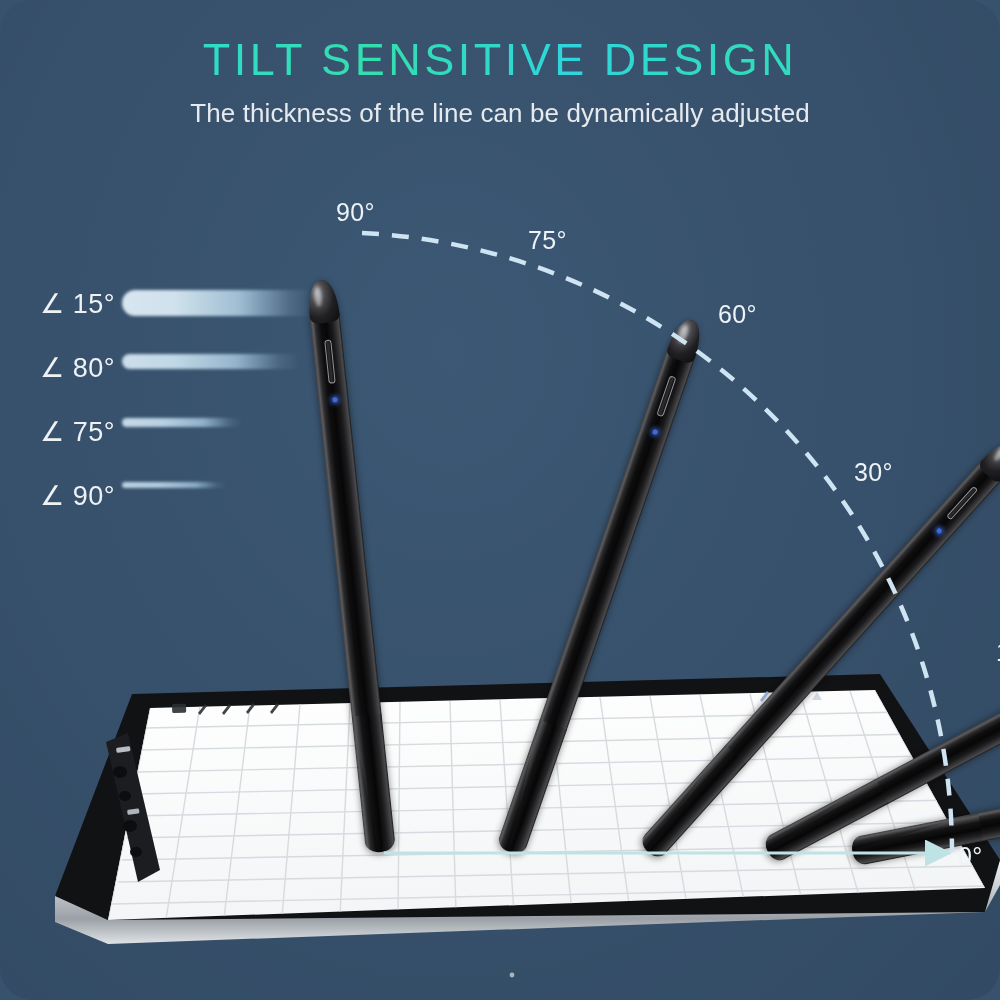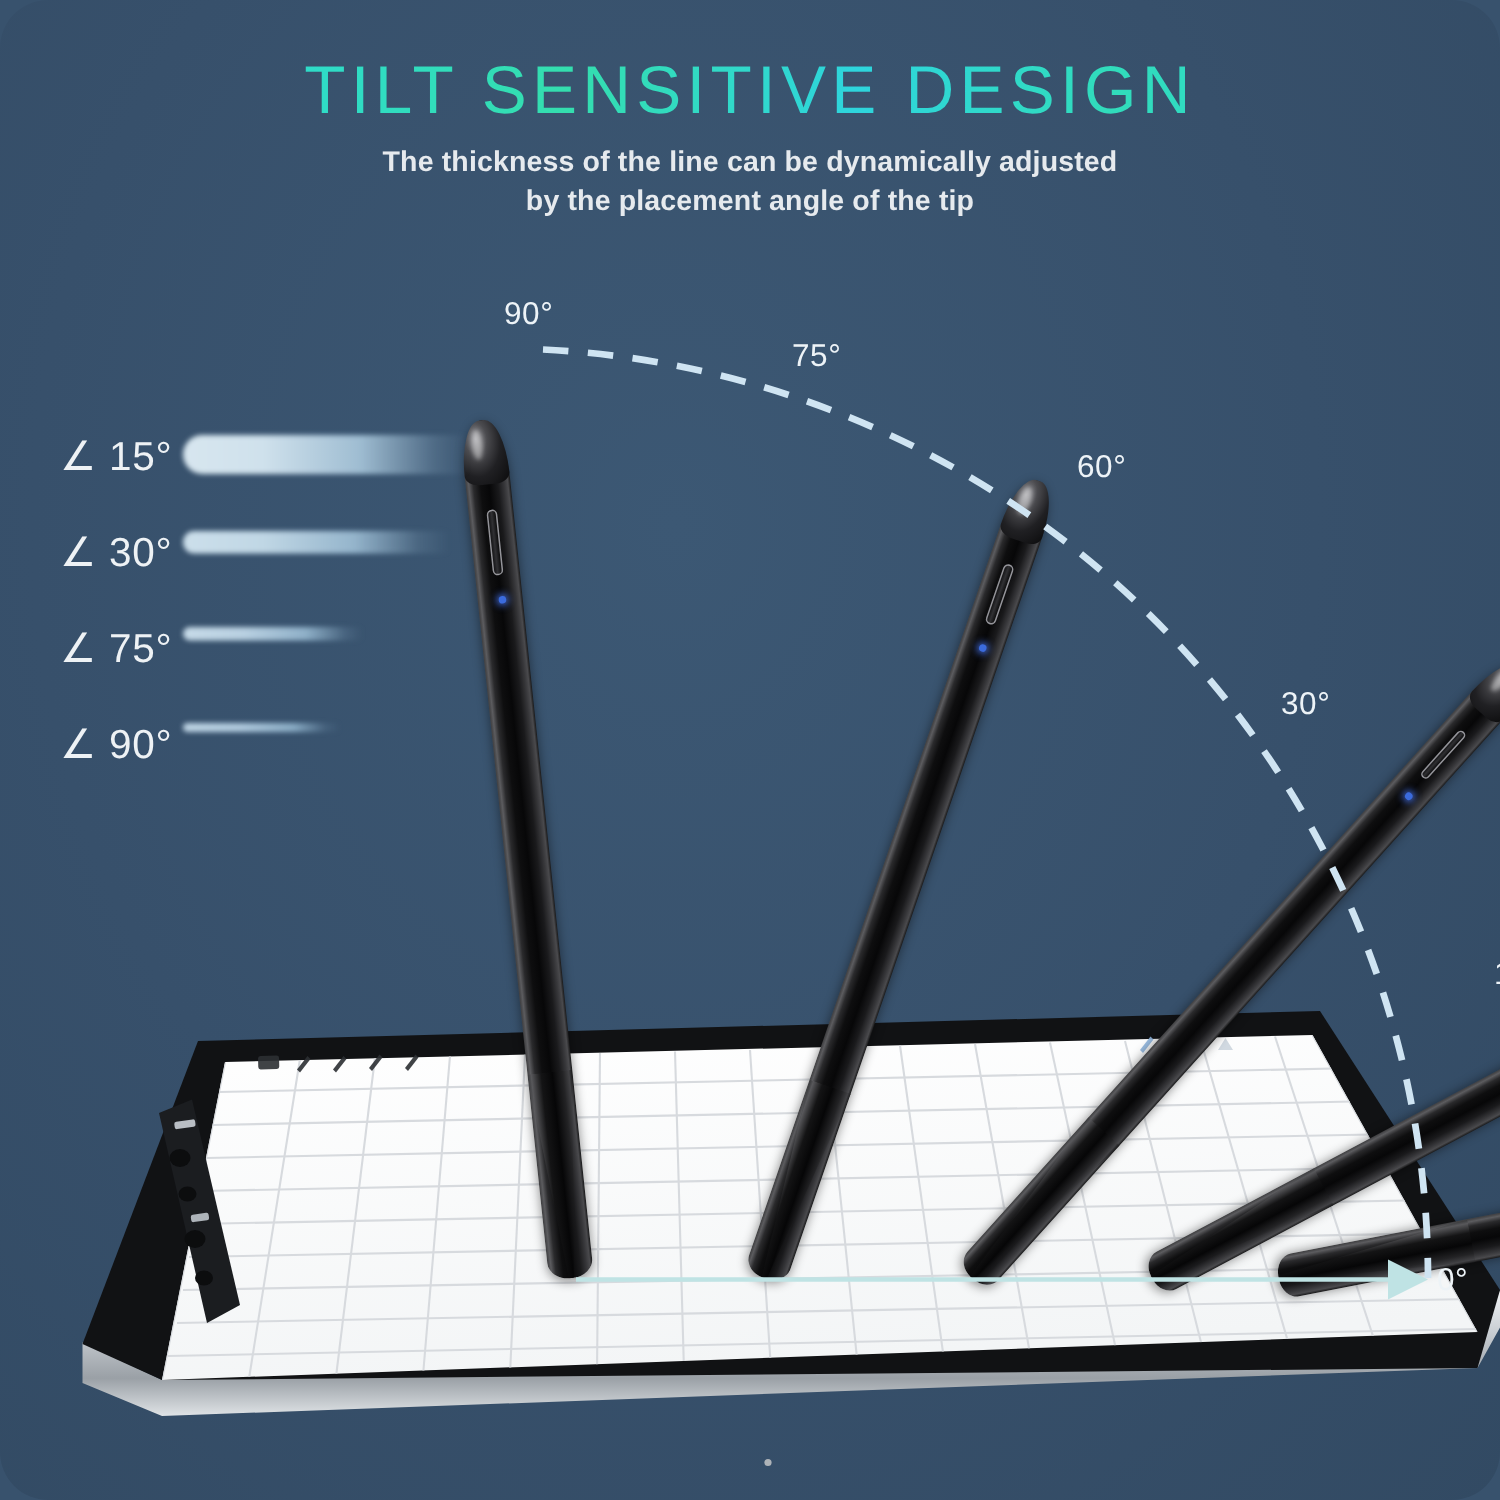--- a/index.html
+++ b/index.html
@@ -16,22 +16,22 @@
   .title {
     position:absolute; top:34px; left:0; width:100%;
     text-align:center;
     font-size:45px; letter-spacing:3.5px; font-weight:400;
     background: linear-gradient(95deg,#28d3e6 0%,#2fdcc6 22%,#34deae 38%,#2ed5dd 57%,#31dcbb 74%,#2dd6d8 100%);
     -webkit-background-clip:text; background-clip:text; color:transparent;
     -webkit-text-fill-color:transparent;
   }
   .subtitle {
     position:absolute; top:96px; left:0; width:100%;
-    text-align:center; color:#e6eaee; font-size:19px; line-height:1.38;
-    font-weight:700; letter-spacing:.1px;
+    text-align:center; color:#e6eaee; font-size:26px; line-height:1.38;
+    font-weight:400; letter-spacing:.1px;
   }
 
   
   .samples { position:absolute; left:40px; top:280px; width:300px; }
   .sample-row { position:relative; height:64px; }
   .sample-label {
     position:absolute; left:0; top:8px; color:#eef2f5;
     font-size:27px; letter-spacing:.5px; white-space:nowrap;
   }
   .stroke {
@@ -81,33 +81,32 @@
   .pen-tipwrap { position:absolute; left:0; bottom:0; width:100%; height:24%; }
   .pen-tip {
     position:absolute; bottom:0; left:50%; transform:translateX(-50%);
     width:100%; height:100%;
     background: linear-gradient(90deg,#393a3c 0%,#58585b 8%,#141415 30%,#060607 55%,#232325 78%,#424245 92%,#131314 100%);
     clip-path: polygon(0% 0%, 100% 0%, 56% 100%, 44% 100%);
   }
 
   
   .arc-label {
-    position:absolute; color:#edf3f7; font-size:21px; letter-spacing:.4px;text-align:center;
+    position:absolute; color:#edf3f7; font-size:25px; letter-spacing:.4px;text-align:center;
   }
   svg.overlay { position:absolute; inset:0; width:1000px; height:1000px; pointer-events:none; }
 </style>
 </head>
 <body>
 
 <div id="stage">
 
   <div class="title">TILT SENSITIVE DESIGN</div>
   <div class="subtitle">
     <span>The thickness of the line can be dynamically adjusted</span><br>
-    <span>by the placement angle of the tip</span>
   </div>
 
   <div id="tablet">
     <svg class="overlay" viewBox="0 0 1000 380" style="height:380px">
       <defs>
         <linearGradient id="edgeG" x1="0" y1="0" x2="0" y2="1">
           <stop offset="0%" stop-color="#f2f4f6"></stop>
           <stop offset="35%" stop-color="#c7ccd1"></stop>
           <stop offset="70%" stop-color="#9aa0a6"></stop>
           <stop offset="100%" stop-color="#dfe3e6"></stop>
@@ -257,21 +256,21 @@
   <div class="arc-label" style="left:996px; top:638px;">15°</div>
   <div class="arc-label" style="left:958px; top:842px;">0°</div>
 
   <div class="samples">
     <div class="sample-row">
       <div class="sample-label">∠ 15°</div>
       <div class="stroke" style="width:190px; height:26px;
                   background:linear-gradient(90deg,#d7e6ef 0%,#cfe1ec 28%,#9fbdd2 62%,rgba(120,150,175,.35) 88%,rgba(90,120,150,0) 100%);"></div>
     </div>
     <div class="sample-row">
-      <div class="sample-label">∠ 30°</div>
+      <div class="sample-label">∠ 80°</div>
       <div class="stroke" style="width:178px; height:15px;
                   background:linear-gradient(90deg,#ccdfeb 0%,#c0d7e5 30%,#95b5cc 64%,rgba(114,145,170,.3) 88%,rgba(90,120,150,0) 100%);"></div>
     </div>
     <div class="sample-row">
       <div class="sample-label">∠ 75°</div>
       <div class="stroke" style="width:120px; height:9px;
                   background:linear-gradient(90deg,#c6dae8 0%,#b8d0e1 34%,#8fb0c8 68%,rgba(110,142,168,.28) 90%,rgba(90,120,150,0) 100%);"></div>
     </div>
     <div class="sample-row">
       <div class="sample-label">∠ 90°</div>

